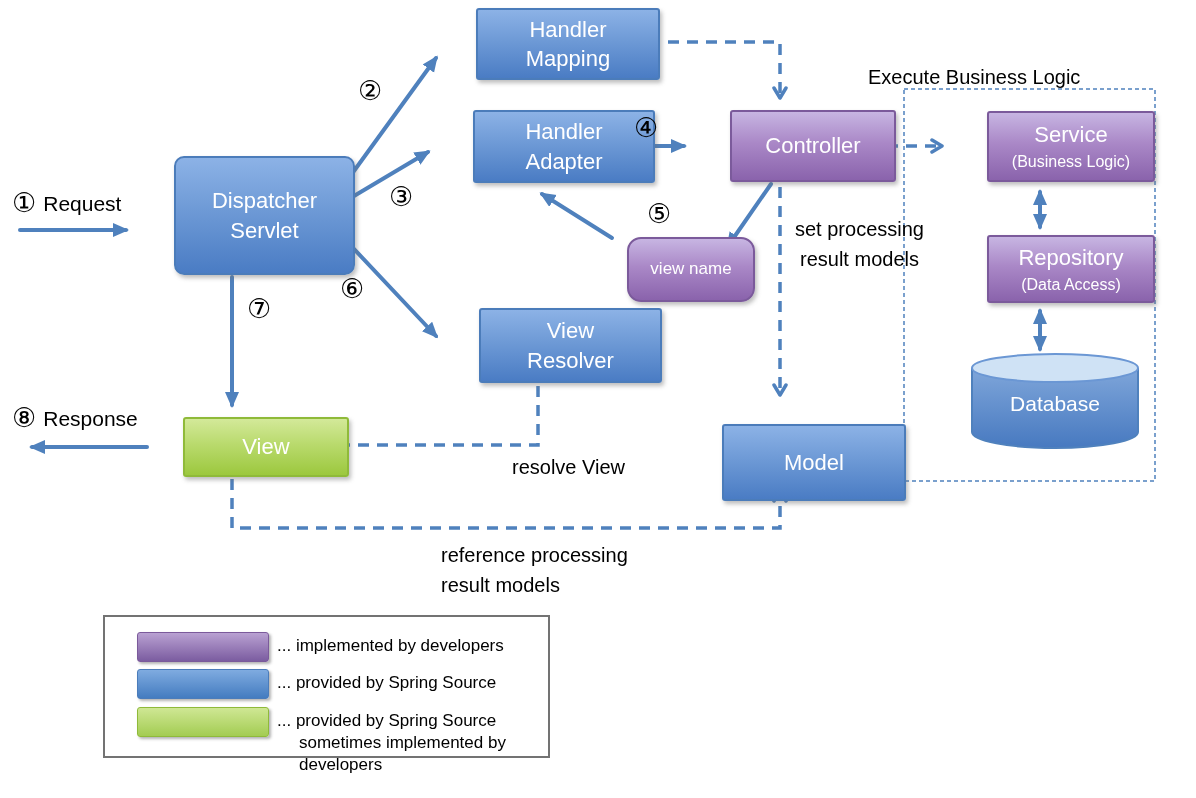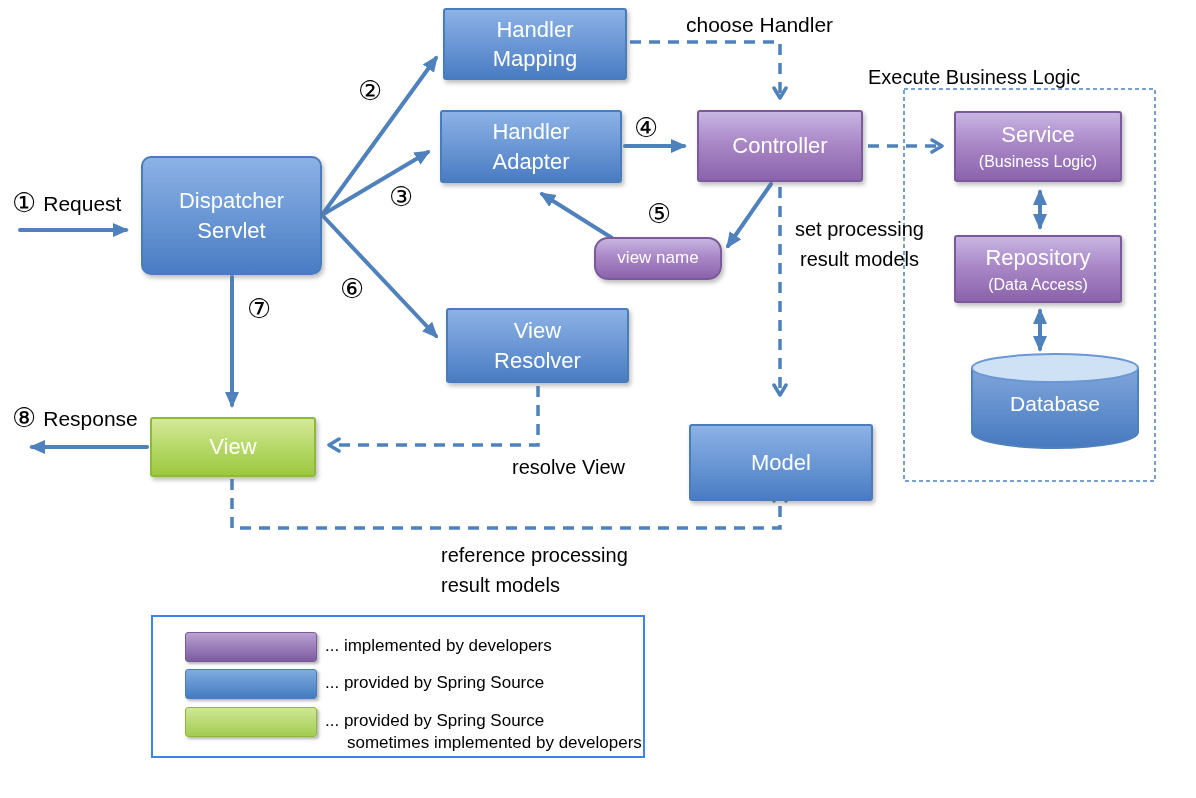--- a/index.html
+++ b/index.html
@@ -2,43 +2,43 @@
 <html><head>
 <meta charset="utf-8">
 <title>Diagram</title>
 <style>
   html,body{margin:0;padding:0;background:#fff;}
   #canvas{position:relative;width:1196px;height:798px;background:#fff;overflow:hidden;
           font-family:"Liberation Sans",sans-serif;}
   #overlay{position:absolute;left:0;top:0;pointer-events:none;}
   .node{position:absolute;box-sizing:border-box;display:flex;flex-direction:column;
         align-items:center;justify-content:center;color:#fff;text-align:center;
-        border-radius:3px;box-shadow:2px 3px 4px rgba(110,110,110,.45);}
+        border-radius:3px;box-shadow:2px 3px 4px rgba(110,110,110,.45);margin-left:33px;}
   .node span{white-space:pre-line;line-height:1.32;}
   .blue{background:linear-gradient(180deg,#8cb2e6 0%,#6e9ad6 45%,#4a7cc4 100%);
         border:2px solid #4b7cba;}
   .purple{background:linear-gradient(180deg,#c7b5e2 0%,#aa88c7 45%,#8a63ac 100%);
         border:2px solid #7b5a9b;}
   .green{background:linear-gradient(180deg,#d3e999 0%,#b9da6d 45%,#9cc83e 100%);
         border:2px solid #8fba39;}
   .main-label{font-size:22px;}
   .subtitle{font-size:16px;margin-top:2px;}
   .rounded{border-radius:14px;}
   .small-label{font-size:17px;}
   .ann{position:absolute;color:#000;font-size:20px;line-height:30px;white-space:pre-line;}
   .steprow{position:absolute;display:flex;align-items:center;gap:7px;color:#000;}
   .steprow .badge{font-size:27px;line-height:1;}
   .steprow .txt{font-size:21px;}
   .step{position:absolute;color:#000;font-size:27px;line-height:1;}
   .dbwrap{position:absolute;}
   .dbwrap svg{position:absolute;left:0;top:0;}
   .dblabel{position:absolute;left:0;top:40px;width:100%;text-align:center;color:#fff;
            font-size:21px;}
-  .legend{position:absolute;left:103px;top:615px;width:494px;height:143px;
-          box-sizing:border-box;border:2px solid #3b82f6;background:#fff;margin-left:48px;}
+  .legend{position:absolute;left:103px;top:615px;width:447px;height:143px;
+          box-sizing:border-box;border:2px solid #737373;background:#fff;}
   .swatch{position:absolute;left:32px;width:130px;height:28px;border-radius:3px;
           box-shadow:2px 2px 3px rgba(0,0,0,.3);}
   .sw-purple{background:linear-gradient(180deg,#b9a1d2,#7b5ca0);border:1px solid #7b5a9b;}
   .sw-blue{background:linear-gradient(180deg,#7fabe0,#447cc0);border:1px solid #4b7cba;}
   .sw-green{background:linear-gradient(180deg,#cfe794,#a3cc52);border:1px solid #8fba39;}
   .legend-label{position:absolute;left:172px;color:#000;font-size:17px;line-height:22px;}
   .legend-line2{display:block;margin-left:22px;}
 </style>
 </head>
 <body>
@@ -94,21 +94,21 @@
 
   <div class="node blue" style="left:440px;top:110px;width:182px;height:73px;">
     <span class="main-label">Handler
 Adapter</span>
   </div>
 
   <div class="node purple" style="left:697px;top:110px;width:166px;height:72px;">
     <span class="main-label">Controller</span>
   </div>
 
-  <div class="node purple rounded" style="left:594px;top:237px;width:128px;height:43px;">
+  <div class="node purple rounded" style="left:594px;top:237px;width:128px;height:65px;">
     <span class="small-label">view name</span>
   </div>
 
   <div class="node blue" style="left:446px;top:308px;width:183px;height:75px;">
     <span class="main-label">View
 Resolver</span>
   </div>
 
   <div class="node green" style="left:150px;top:417px;width:166px;height:60px;">
     <span class="main-label">View</span>
@@ -151,21 +151,20 @@
     <span class="txt">Response</span>
   </div>
 
   <span class="step" style="left:358px;top:78px;">②</span>
   <span class="step" style="left:389px;top:184px;">③</span>
   <span class="step" style="left:634px;top:115px;">④</span>
   <span class="step" style="left:647px;top:201px;">⑤</span>
   <span class="step" style="left:340px;top:276px;">⑥</span>
   <span class="step" style="left:247px;top:296px;">⑦</span>
 
-  <div class="ann" style="left:686px;top:10px;font-size:21px;">choose Handler</div>
   <div class="ann" style="left:868px;top:62px;">Execute Business Logic</div>
   <div class="ann" style="left:795px;top:214px;text-align:center;">set processing
 result models</div>
   <div class="ann" style="left:464px;top:452px;margin-left:48px;">resolve View</div>
   <div class="ann" style="left:441px;top:540px;">reference processing
 result models</div>
 
   <div class="legend">
     <div class="swatch sw-purple" style="top:15px;"></div>
     <div class="legend-label" style="top:18px;">... implemented by developers</div>

